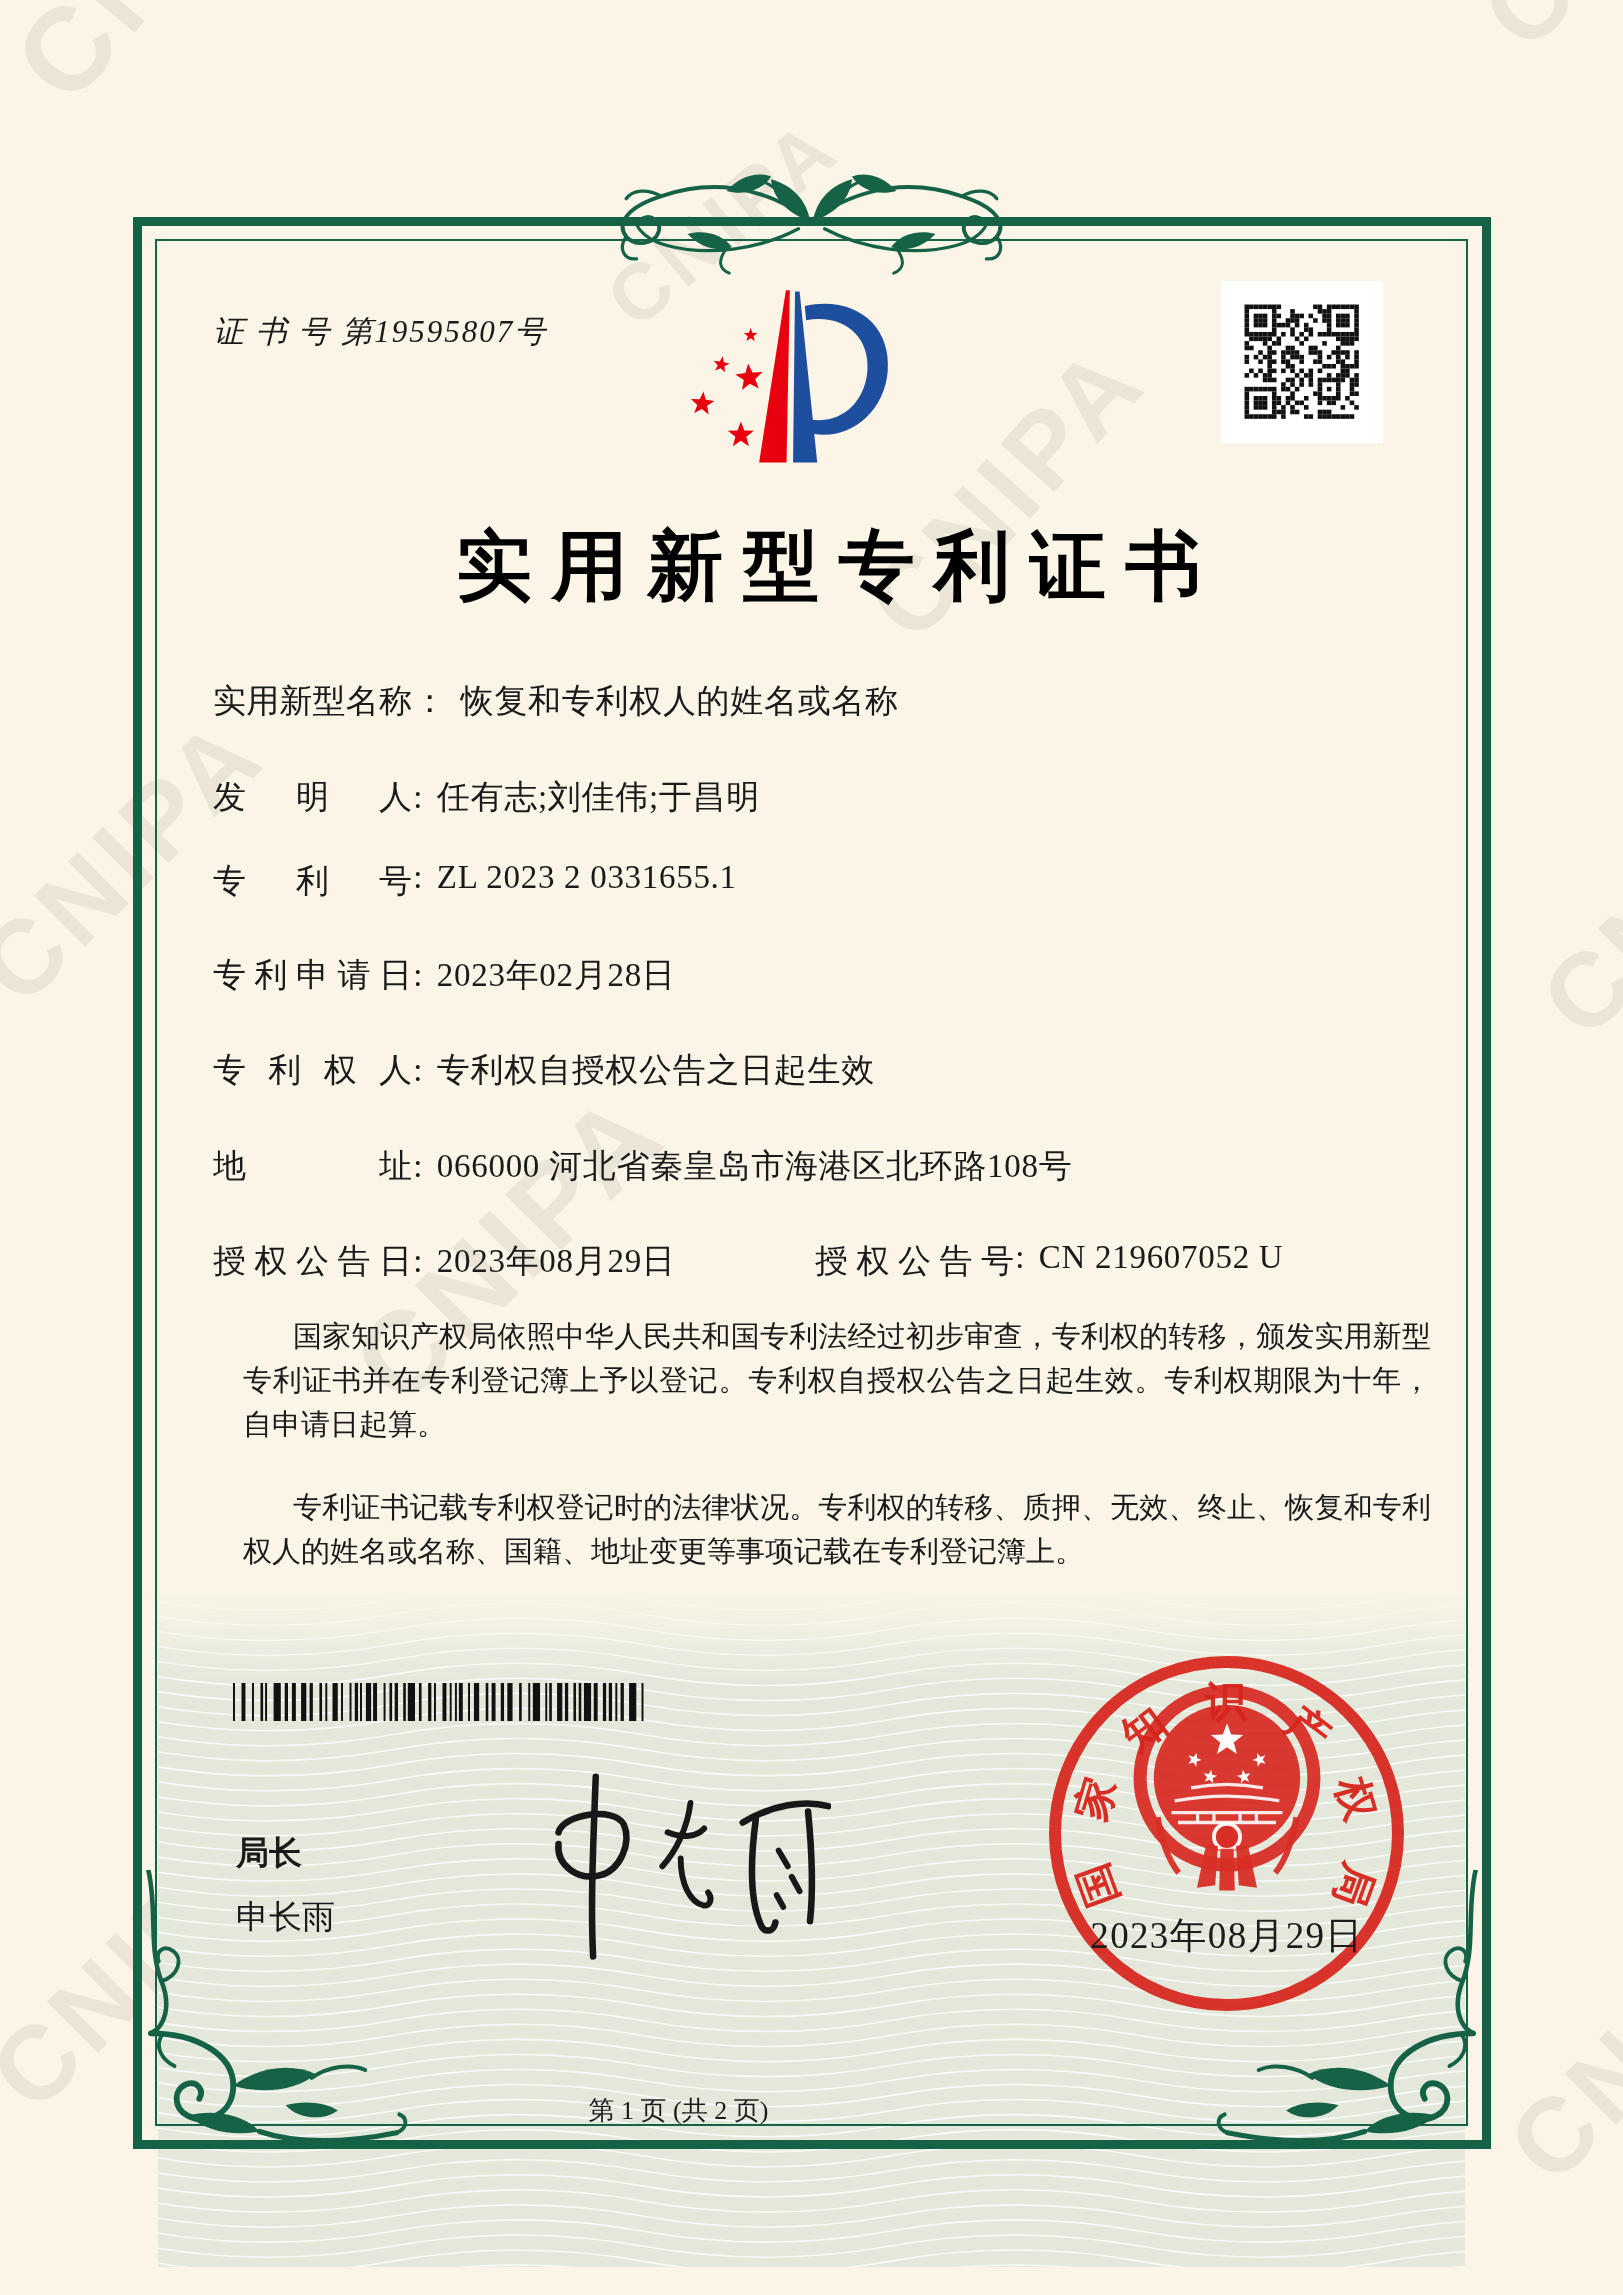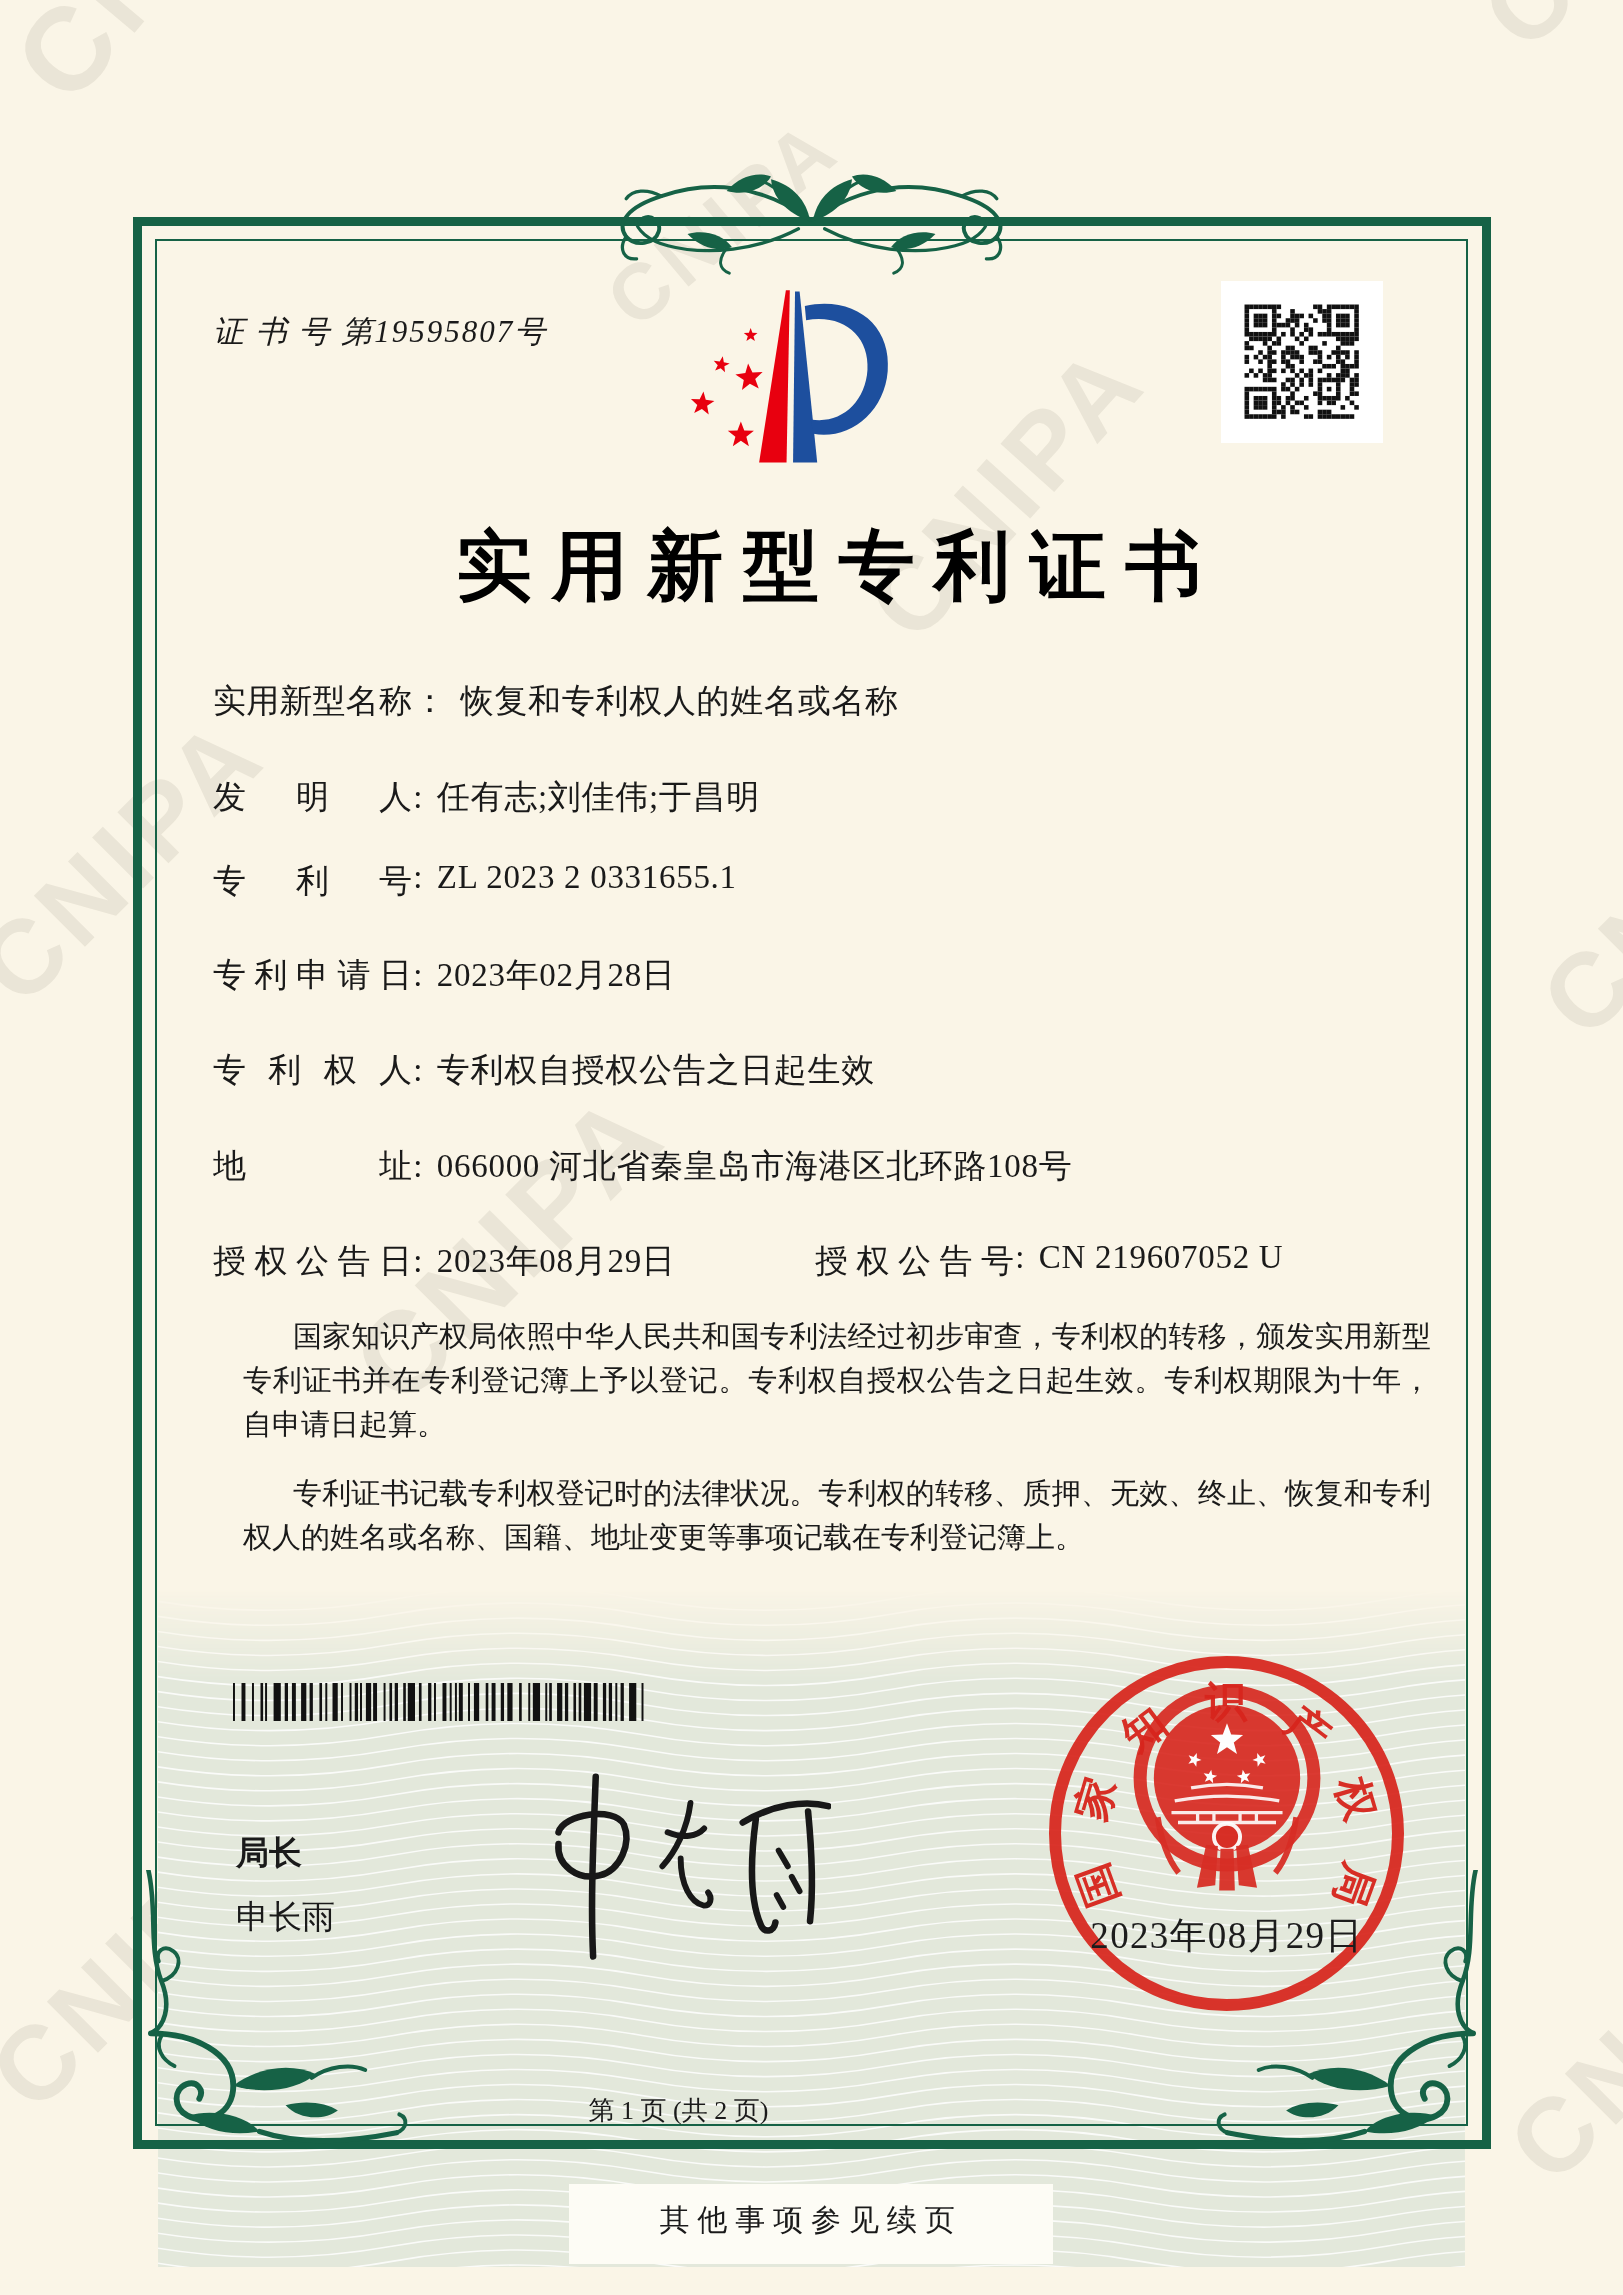--- a/index.html
+++ b/index.html
@@ -30,21 +30,21 @@
 
   .frow{position:absolute;left:213px;width:1283px;height:41px;font-size:33px;white-space:nowrap;}
   .flabel{display:inline-flex;justify-content:space-between;width:199px;vertical-align:top;}
   .fcolon{display:inline-block;margin-left:1.3px;}
   .fvalue{display:inline-block;margin-left:14.4px;letter-spacing:0.7px;}
   .fpart2{position:absolute;left:602px;top:0;white-space:nowrap;}
 
   #body-text{left:243px;top:1314px;width:1188px;}
   #body-text p{margin:0;font-size:29px;line-height:44px;text-align:justify;
                text-indent:50px;font-family:"Liberation Serif","DejaVu Serif",serif;}
-  #body-text p + p{margin-top:28px;font-family:Liberation Mono, monospace;}
+  #body-text p + p{margin-top:39px;}
 
   #barcode{position:absolute;left:233px;top:1683px;z-index:5;}
 
   #director-label{left:236px;top:1831px;font-size:33px;font-weight:bold;}
   #director-name{left:236px;top:1895px;font-size:33px;font-weight:normal;text-align:center;}
 
   #signature{position:absolute;left:465px;top:1767px;z-index:5;}
 
   #seal{position:absolute;left:1044px;top:1649px;width:366px;height:373px;z-index:6;}
   #seal-ring{position:absolute;left:5.2px;top:6.5px;width:331px;height:331px;border:12.4px solid #d7251c;
@@ -671,18 +671,15 @@
       <g stroke="#d7251c" stroke-width="9" fill="none" opacity=".95">
         <path d="M44,210 C50,250 60,275 76,295"></path>
         <path d="M256,210 C250,250 240,275 224,295"></path>
       </g>
     </svg>
     <div class="serif" id="seal-date">2023年08月29日</div>
   </div>
 
   <div class="content serif" id="page-footer" style="position:absolute;">第 1 页 (共 2 页)</div>
 
-  <div id="strip">
-    <span class="serif">其他事项参见续页</span>
-  </div>
 
 </div>
 
 
 </body></html>

